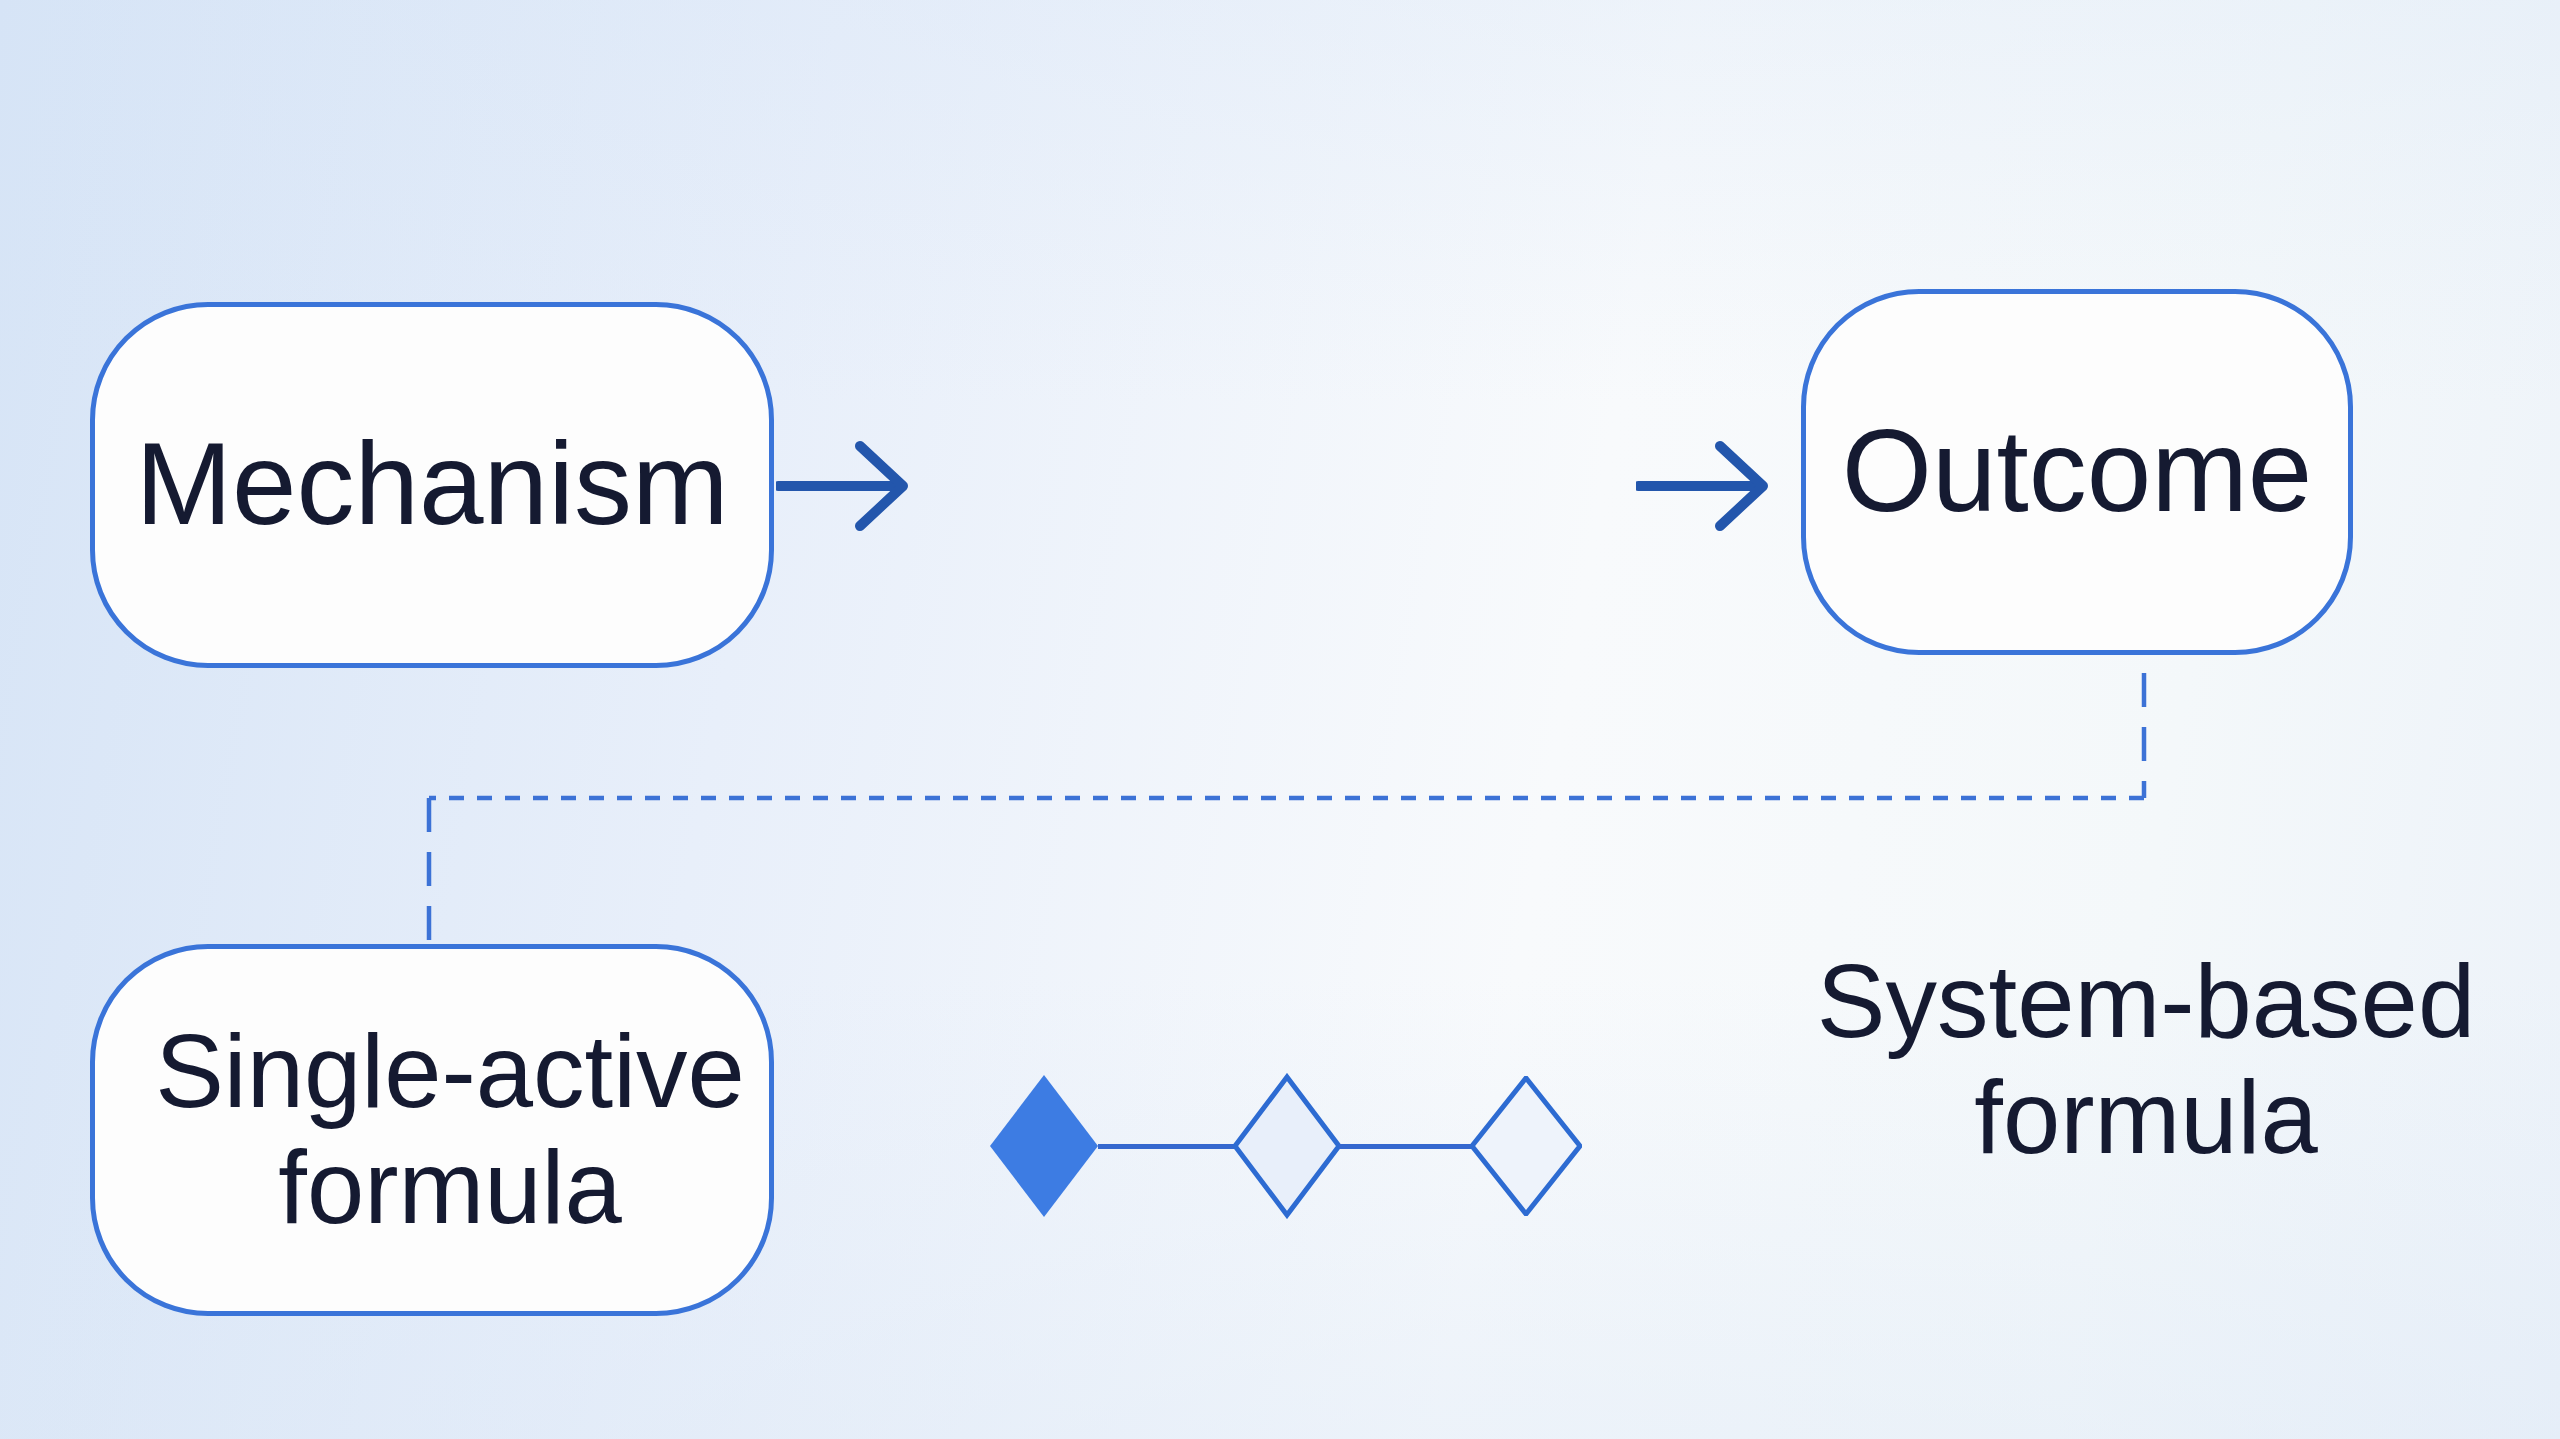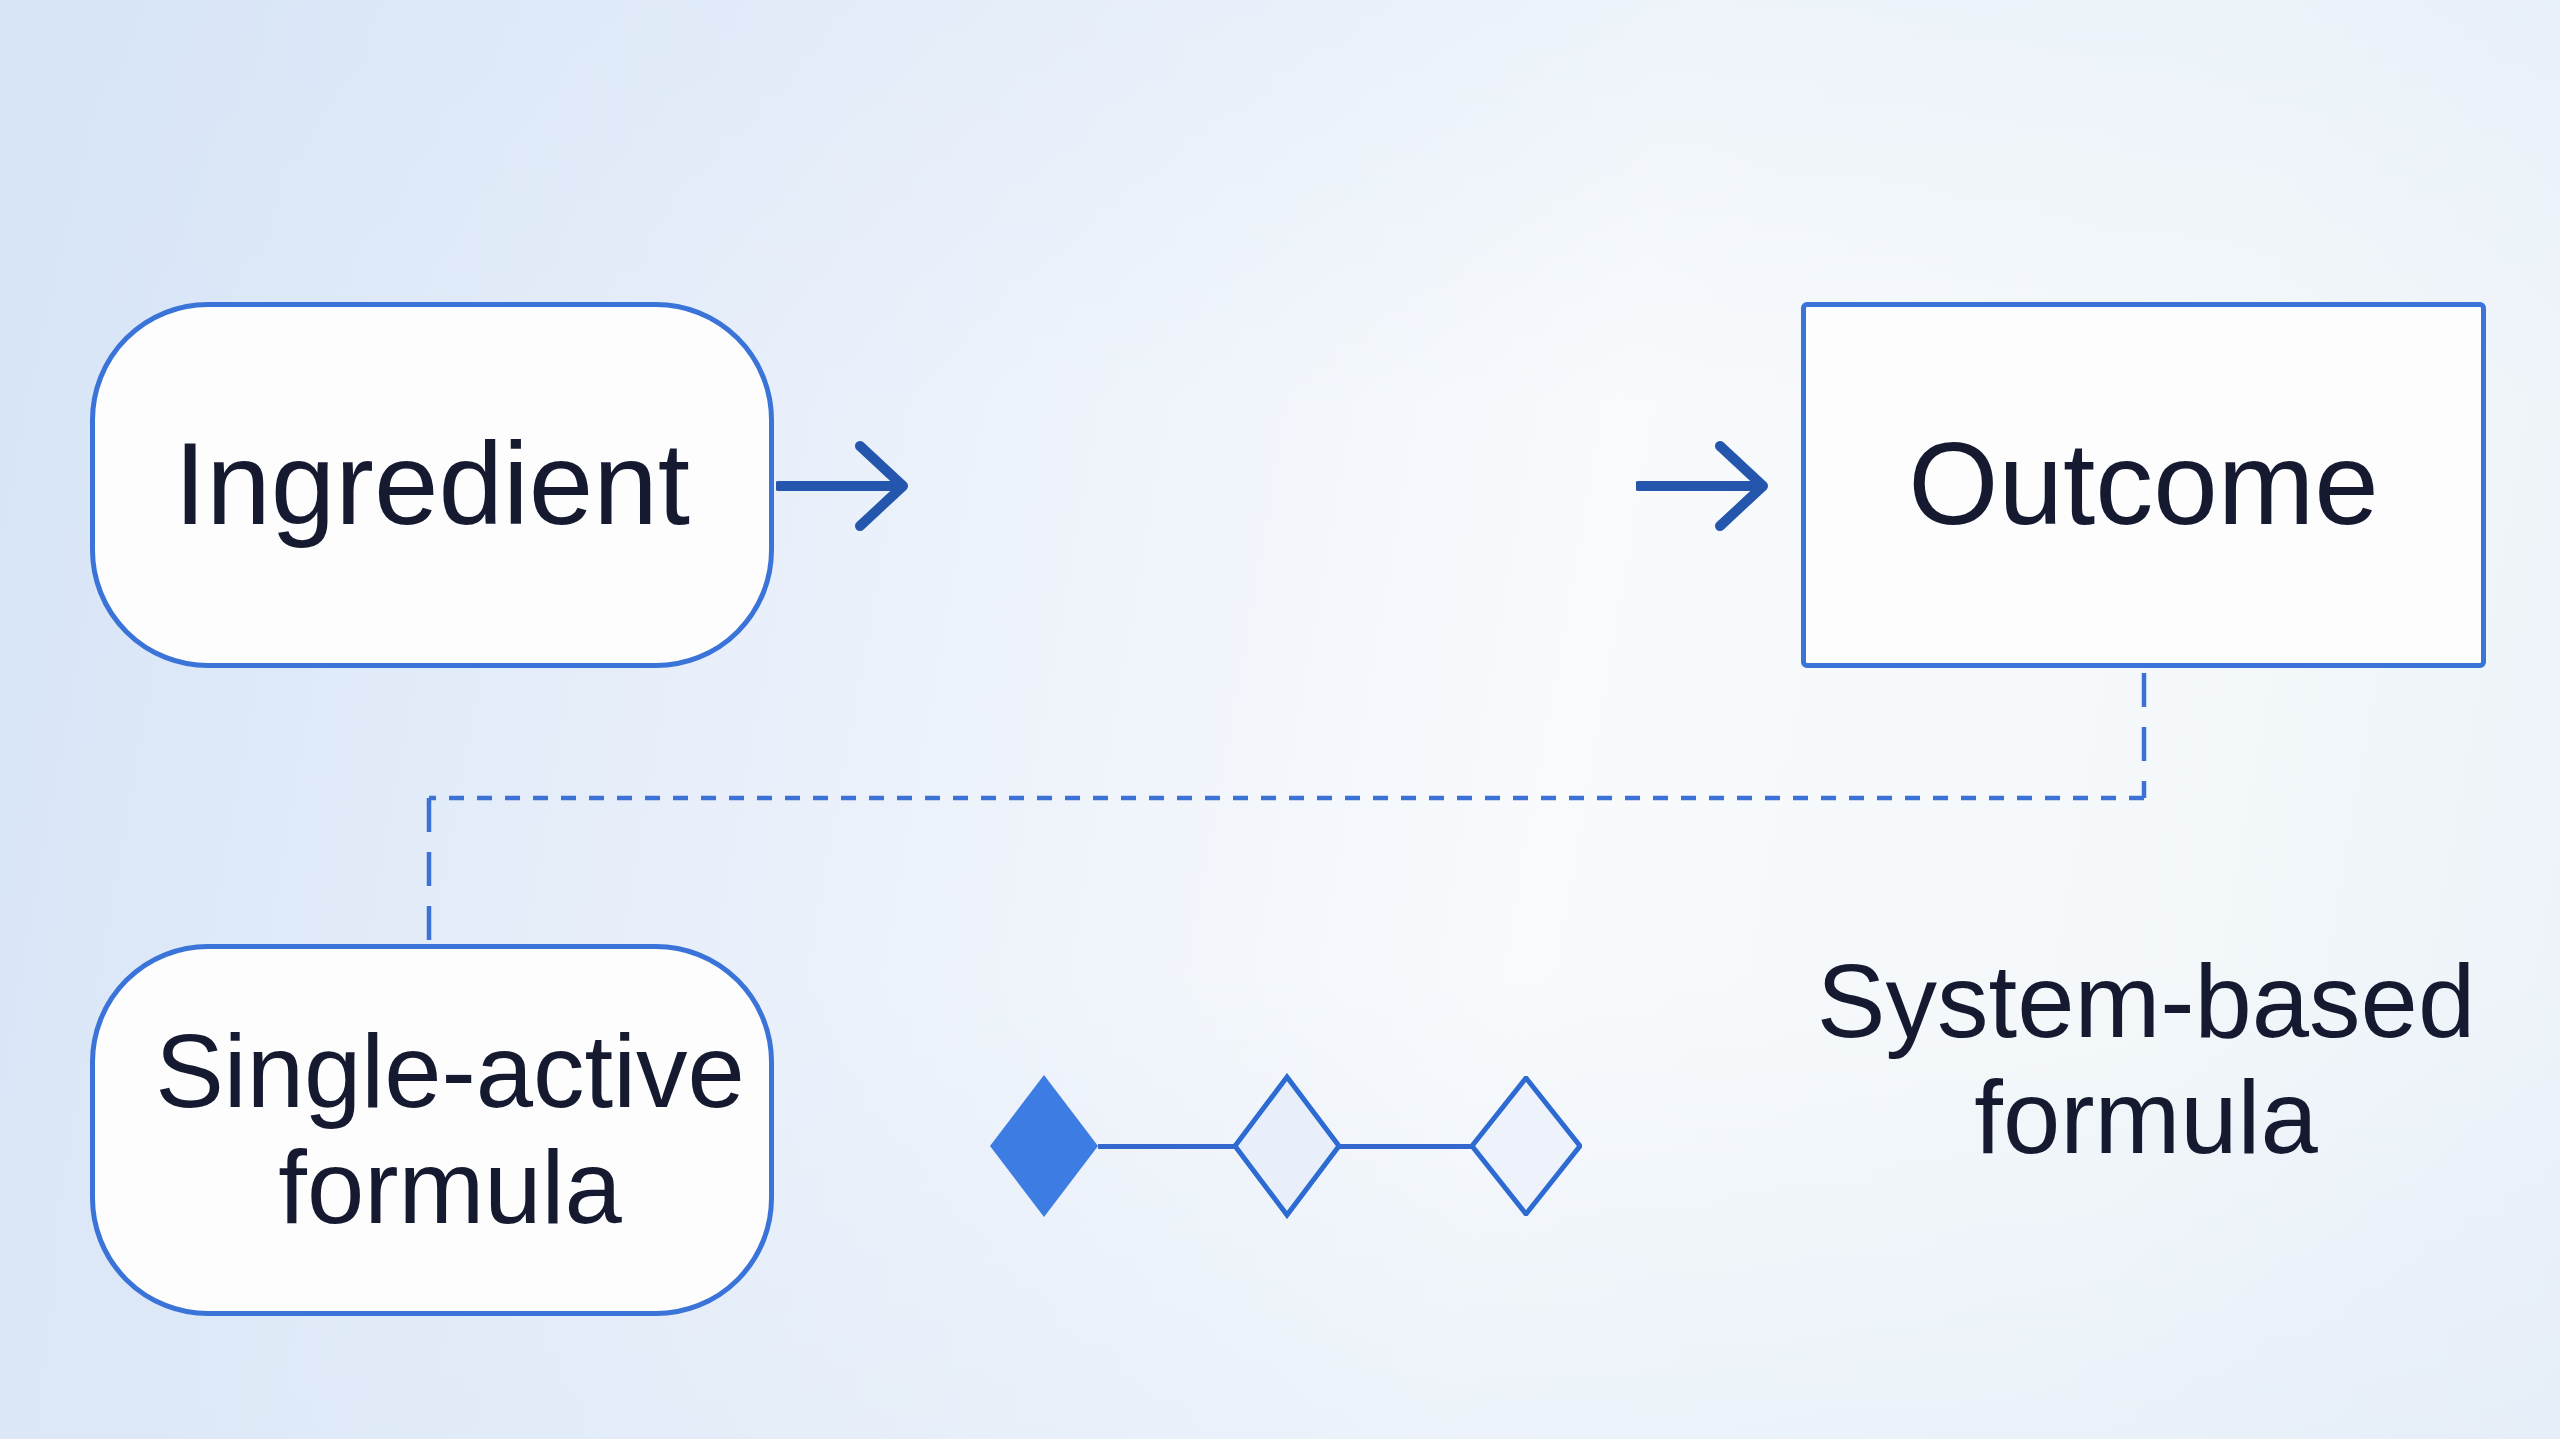--- a/index.html
+++ b/index.html
@@ -92,35 +92,35 @@
     height: 5px;
     background: var(--link);
   }
 </style>
 </head>
 <body>
 
 <div class="canvas">
 
   <div class="node outline" style="left:90px; top:302px; width:684px; height:366px;">
-    <span class="node-label">Ingredient</span>
+    <span class="node-label">Mechanism</span>
   </div>
 
   <svg class="arrow" style="position:absolute; left:776px; top:406px;" width="140" height="160" viewBox="0 0 140 160">
     <line x1="2" y1="80" x2="116" y2="80"></line>
     <polyline points="84,40 127,80 84,120"></polyline>
   </svg>
 
 
   <svg class="arrow" style="position:absolute; left:1636px; top:406px;" width="140" height="160" viewBox="0 0 140 160">
     <line x1="2" y1="80" x2="116" y2="80"></line>
     <polyline points="84,40 127,80 84,120"></polyline>
   </svg>
 
-  <div class="node outline" style="left:1801px; top:302px; width:685px; height:366px;border-radius:6px;">
+  <div class="node outline" style="left:1801px; top:289px; width:552px; height:366px;">
     <span class="node-label">Outcome</span>
   </div>
 
   <svg class="dashed-connector" style="position:absolute; left:400px; top:660px;" width="1800" height="300" viewBox="0 0 1800 300">
     <path class="vert" d="M 1744 13 L 1744 138"></path>
     <path class="horiz" d="M 1744 138 L 29 138"></path>
     <path class="vert" d="M 29 138 L 29 280"></path>
   </svg>
 
   <div class="node outline" style="left:90px; top:944px; width:684px; height:372px;padding-left:36px;">

